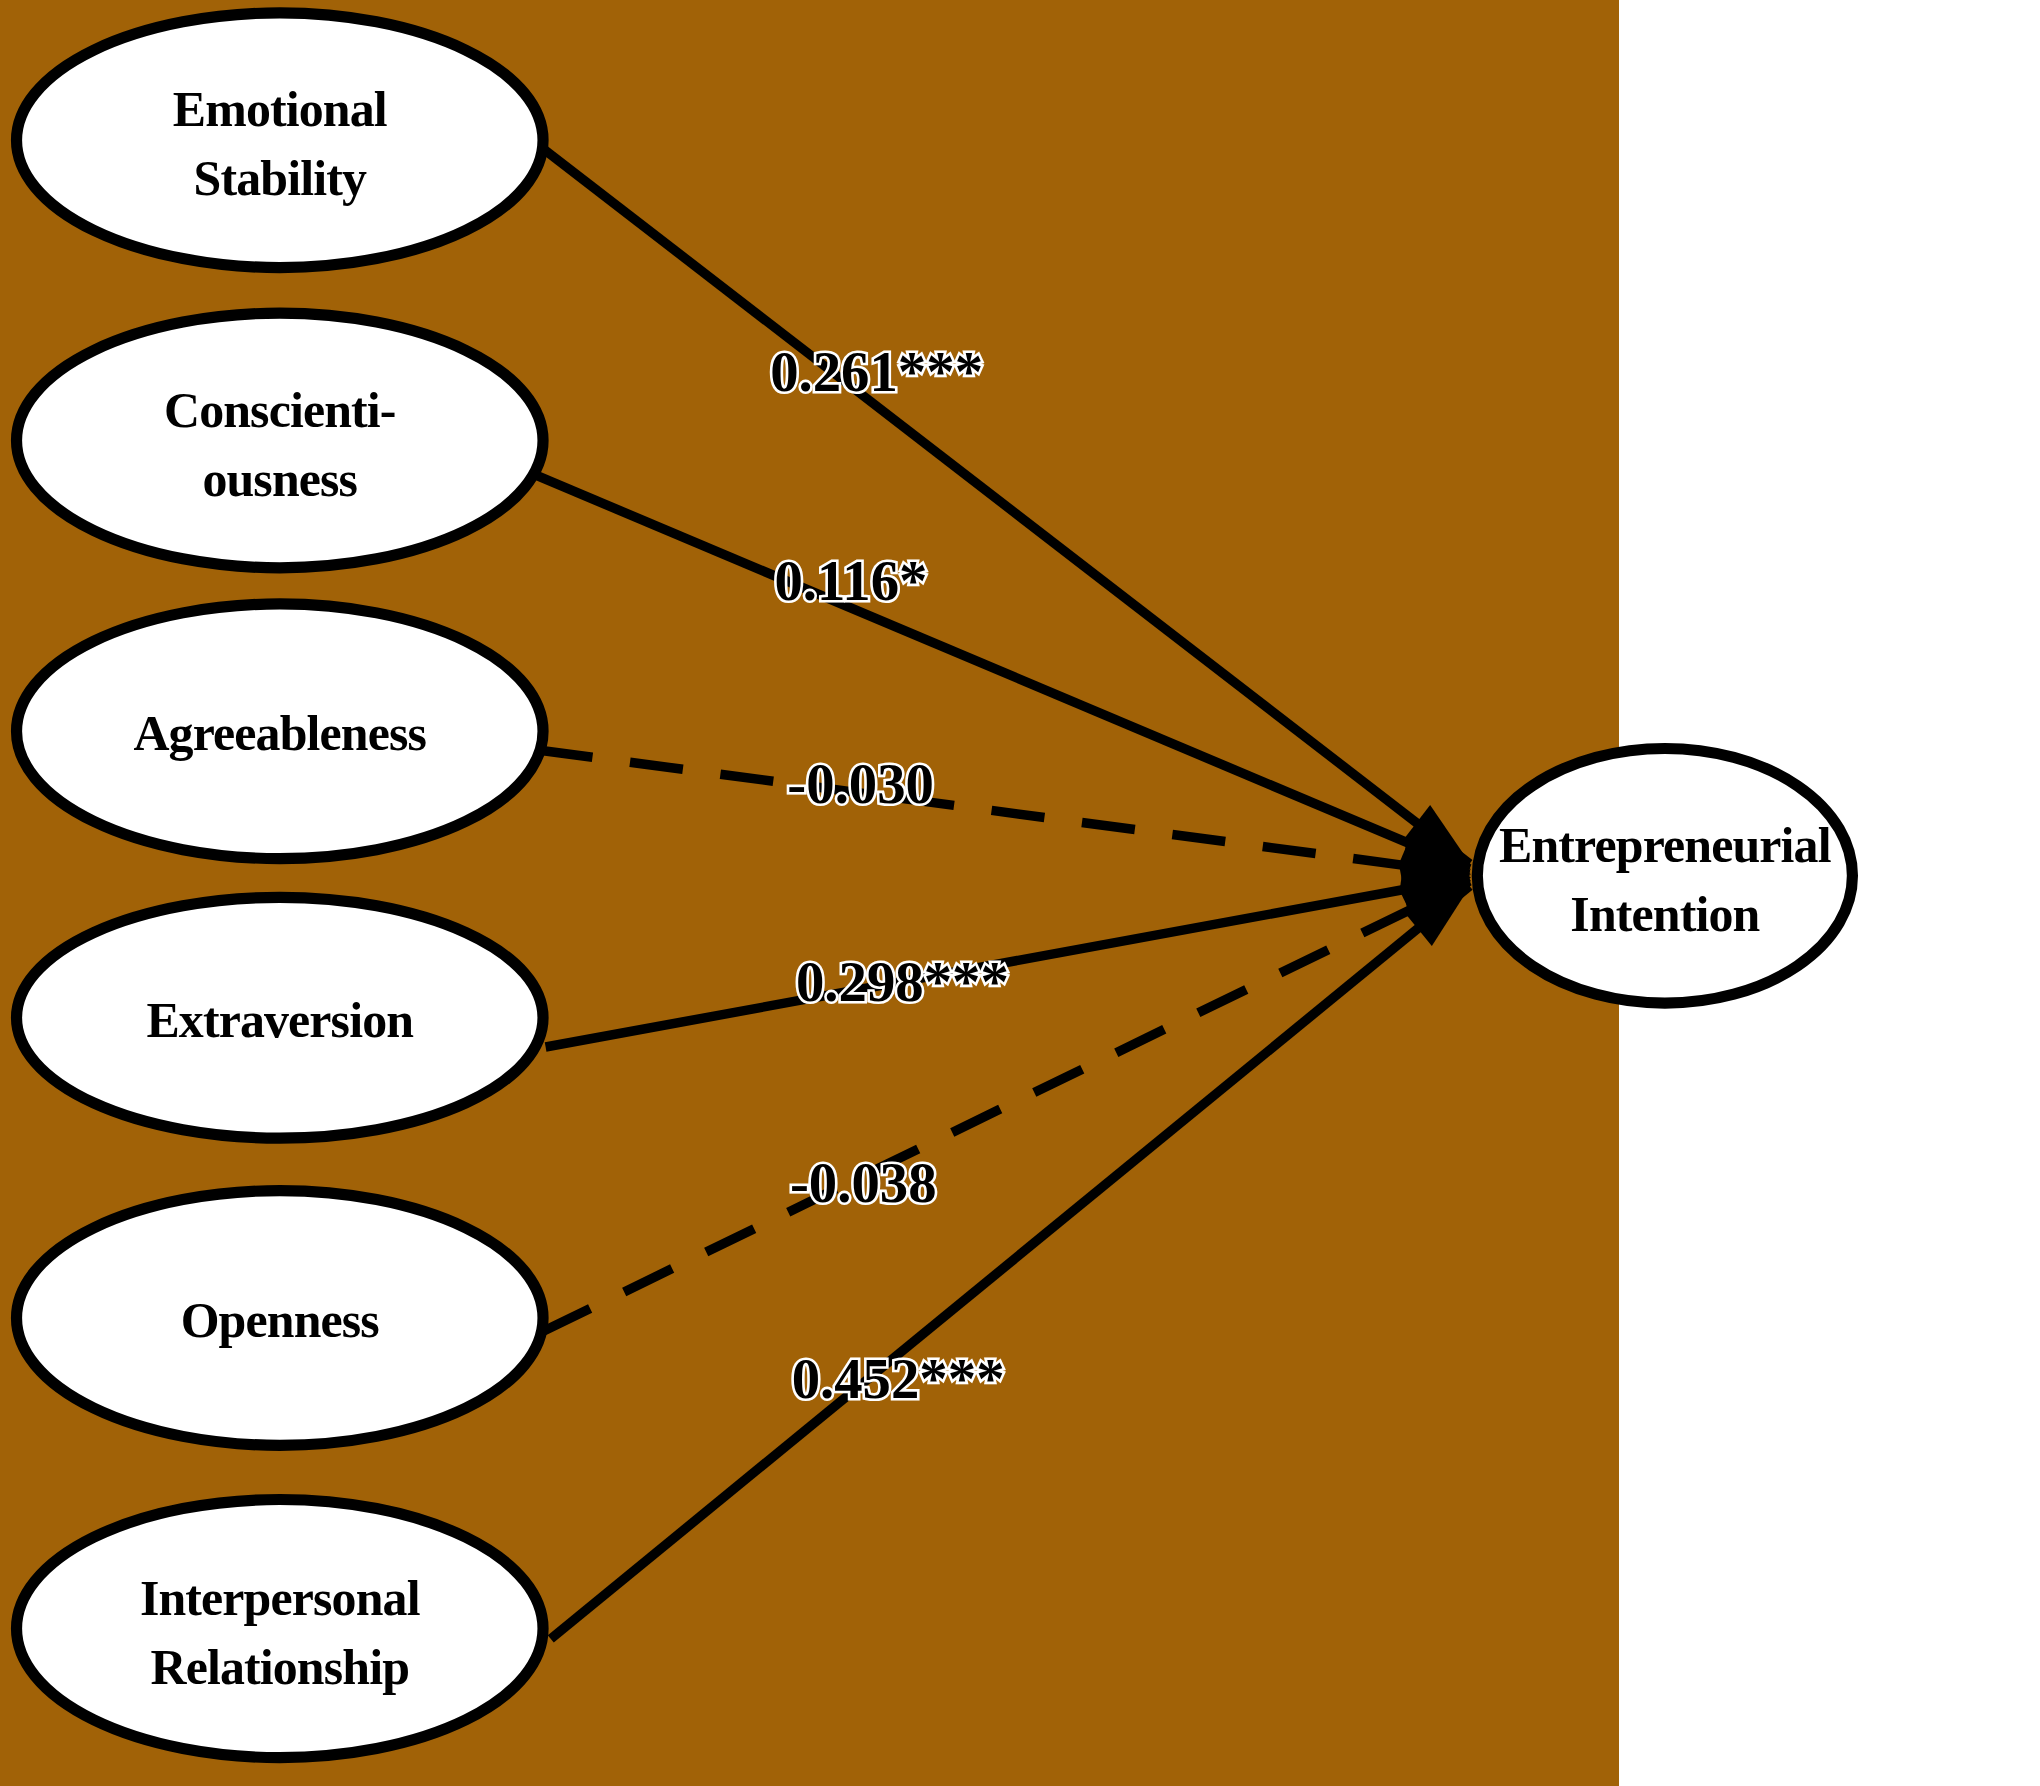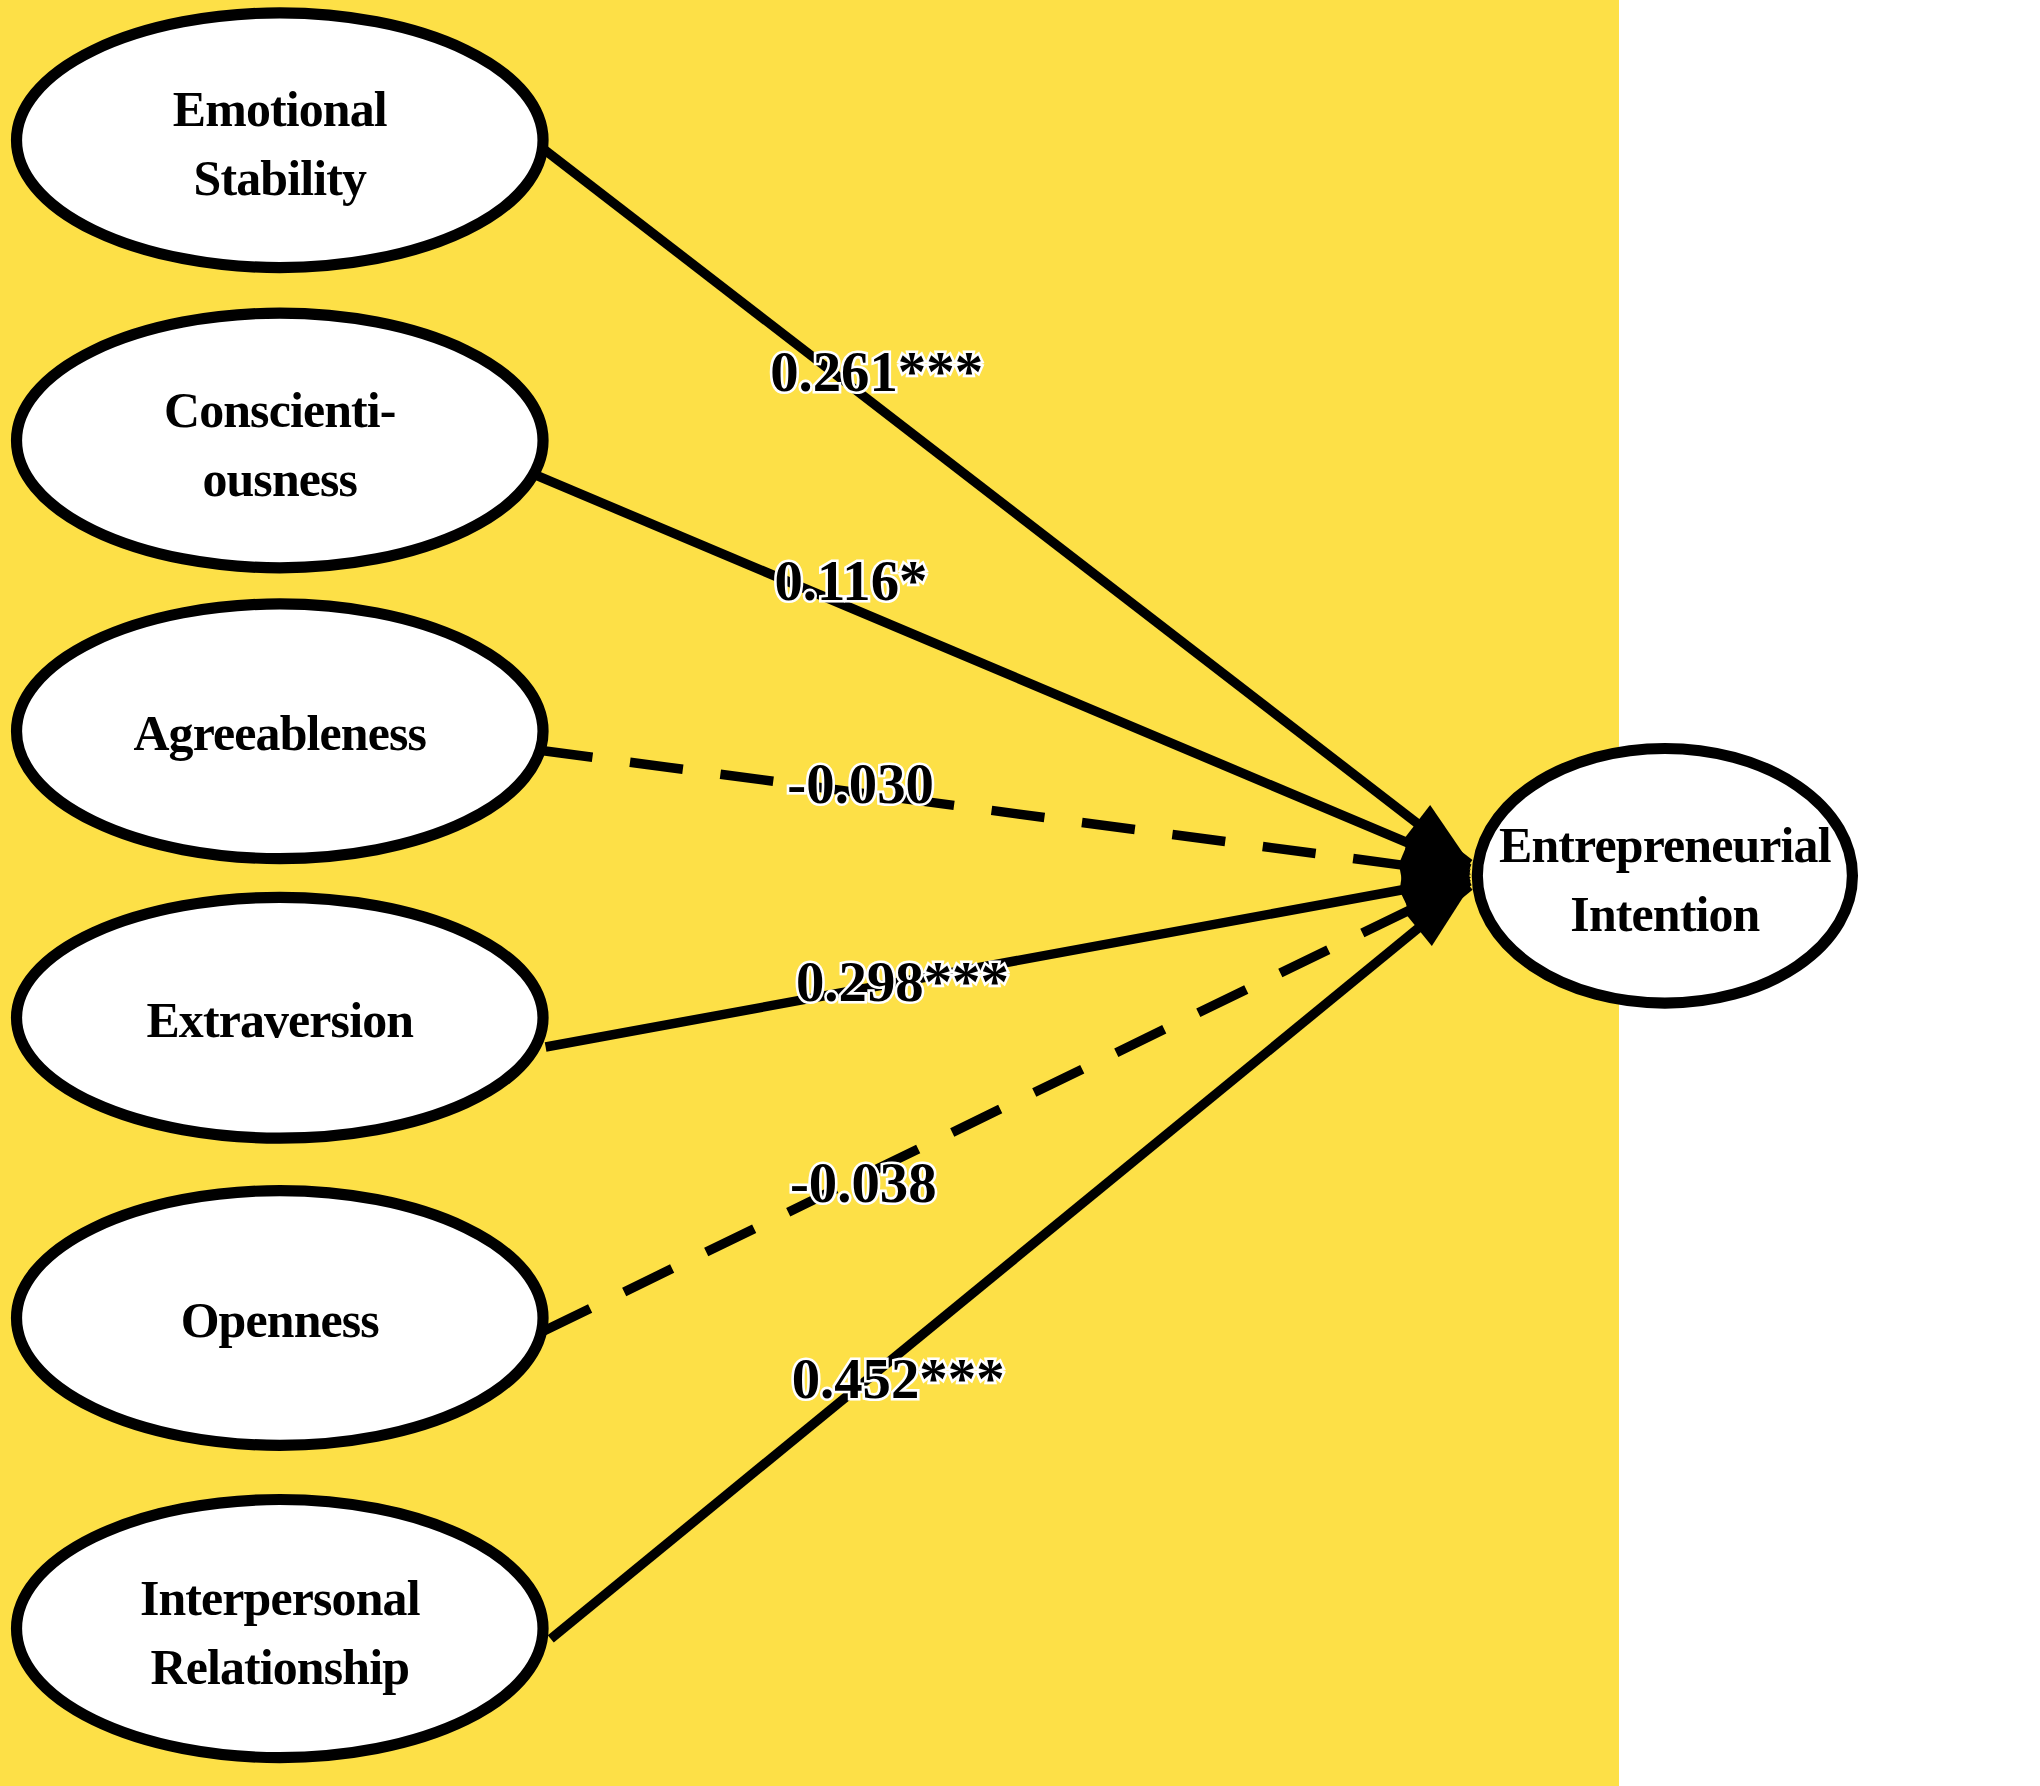--- a/index.html
+++ b/index.html
@@ -4,21 +4,21 @@
 <style>
   html, body {
     margin: 0;
     padding: 0;
     background: #ffffff;
   }
   .canvas {
     width: 1619px;
     height: 1786px;
     position: relative;
-    background: #fde047;
+    background: #a16207;
     font-family: "Liberation Serif", serif;
   }
   svg { display: block; }
   .node-ellipse {
     fill: #ffffff;
     stroke: #000000;
     stroke-width: 13;
   }
   .path-line {
     stroke: #000000;

